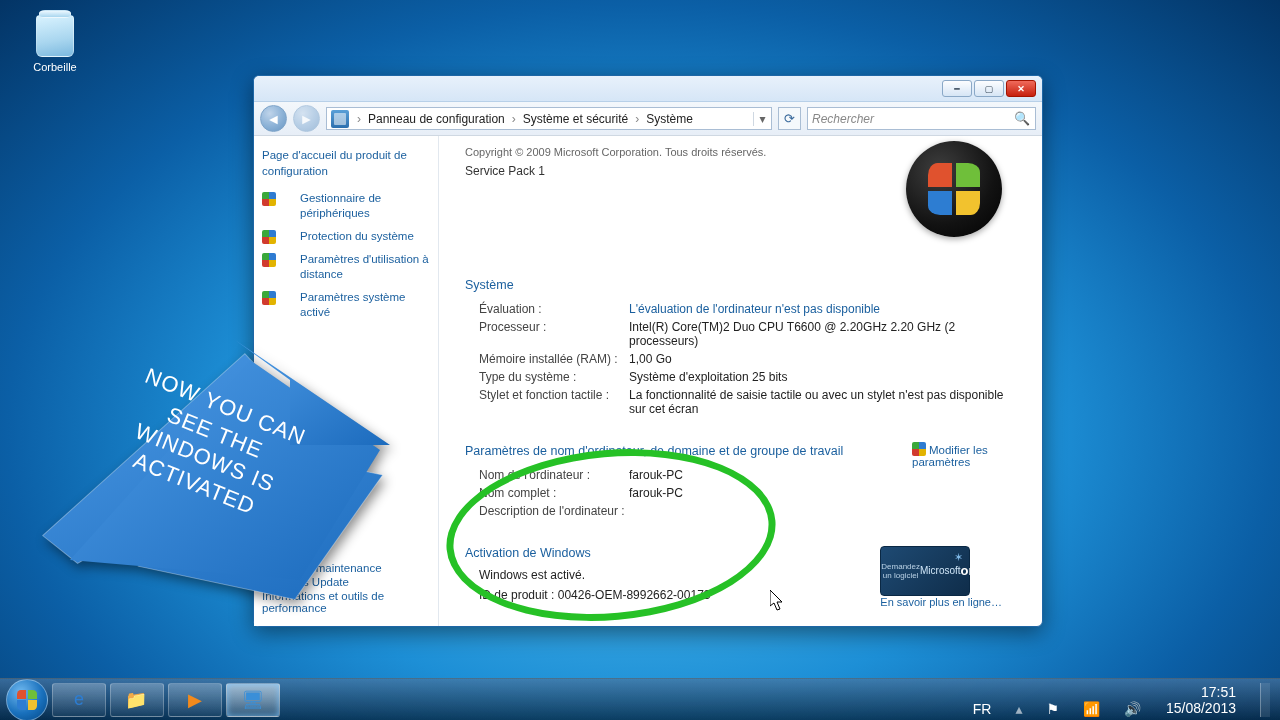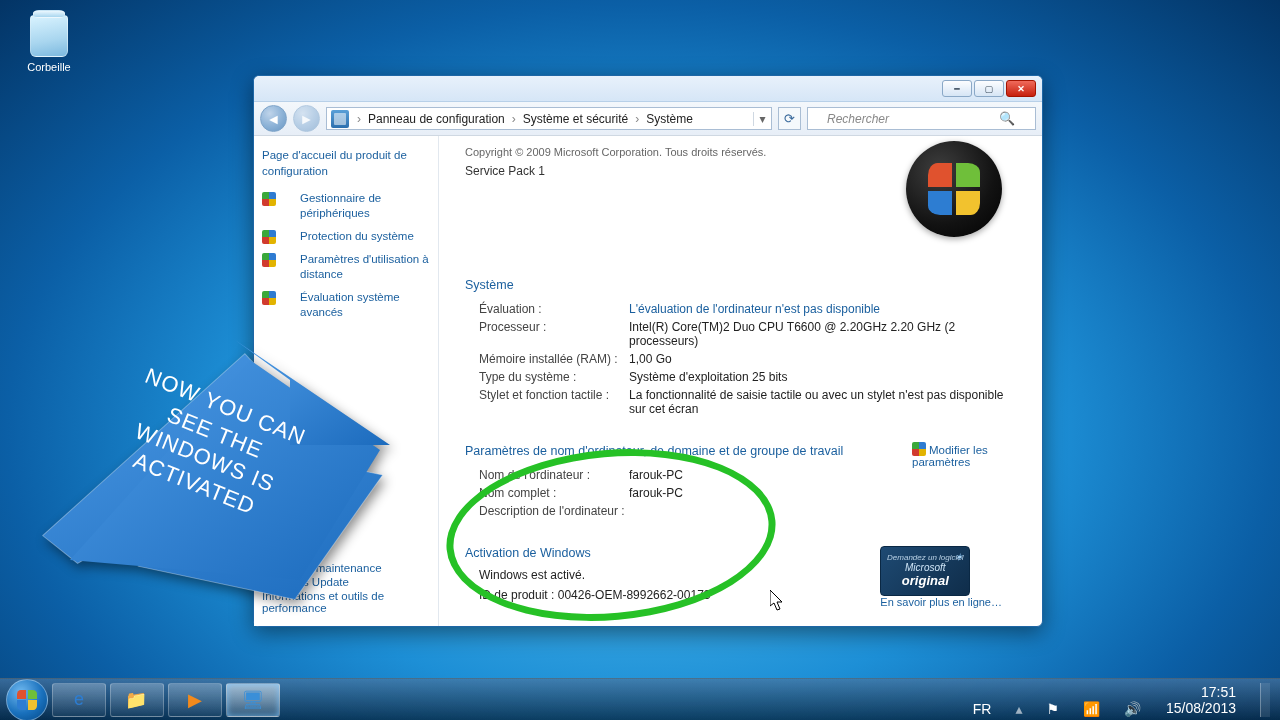--- a/index.html
+++ b/index.html
@@ -3,21 +3,21 @@
 <meta charset="utf-8">
 <style>
   * { box-sizing: border-box; margin: 0; padding: 0; font-family: "Segoe UI", Tahoma, sans-serif; }
   body {
     width: 1280px; height: 720px; overflow: hidden;
     background: radial-gradient(ellipse at 50% 60%, #5dc8f3 0%, #1d8fd6 45%, #0b5fa6 70%, #033465 100%);
     position: relative;
   }
 
   
-  .desktop-icon { position: absolute; top: 15px; left: 14px; width: 70px; text-align: center; color: #fff; font-size: 11px; }
+  .desktop-icon { position: absolute; top: 15px; left: 20px; width: 70px; text-align: center; color: #fff; font-size: 11px; }
   .desktop-icon .bin {
     width: 38px; height: 42px; margin: 0 auto 4px; position: relative;
     background: linear-gradient(170deg,#d9f3ff 0%,#a9d6ef 60%,#7cb9df 100%);
     border:1px solid #fff5; border-radius: 4px 4px 6px 6px;
   }
   .desktop-icon .bin:before {
     content:''; position:absolute; top:-6px; left:2px; right:2px; height:6px;
     background:linear-gradient(#eaf7ff,#a9d6ef); border:1px solid #fff5; border-radius:6px/3px;
   }
 
@@ -43,21 +43,21 @@
   .navbtn { width:27px; height:27px; border-radius:50%;
     background: radial-gradient(circle at 35% 30%, #bfd4ea 0%, #8fb4d8 50%, #6795c2 100%);
     border:1px solid #7ea4c9; display:flex; align-items:center; justify-content:center; color:#fff; font-size:14px;}
   .crumbbox { flex:0 0 446px; height:23px; border:1px solid #a9bdd4; background:#fff; display:flex; align-items:center; font-size:12px; color:#333; }
   .crumbbox .ic { width:18px; height:18px; margin:0 4px; background:linear-gradient(#5aa0d8,#2c6fae); border-radius:2px; position:relative;}
   .crumbbox .ic:after{content:'';position:absolute;inset:3px;background:#fff8;border-radius:1px;}
   .crumbbox span.sep { color:#888; padding:0 4px; }
   .crumbbox a { color:#222; text-decoration:none; padding:0 3px; }
   .crumbbox .dd { width:18px; text-align:center; color:#666; border-left:1px solid #cfd8e2; margin-left:auto;}
   .refresh { width:23px; height:23px; border:1px solid #a9bdd4; background:#f5f9fc; display:flex;align-items:center;justify-content:center; color:#3a6a9c; font-size:13px;}
-  .searchbox { flex:1; height:23px; border:1px solid #a9bdd4; background:#fff; display:flex; align-items:center; padding:0 19px;}
+  .searchbox { flex:1; height:23px; border:1px solid #a9bdd4; background:#fff; display:flex; align-items:center; padding:0 4px;}
   .searchbox input { border:0; outline:0; width:100%; font-size:12px; color:#333; background:transparent;}
   .searchbox input::placeholder{color:#888; font-style:italic;}
   .searchbox .mag { color:#6a8bad; font-size:13px; margin-left:4px;}
 
   .body { display:flex; height:calc(100% - 60px);}
   .sidebar { width:185px; background:#fff; border-right:1px solid #e2e8ef; padding:12px 8px; font-size:11.5px;}
   .side-head { color:#1a5f9e; margin-bottom:8px; line-height:1.35;}
   .side-head a{color:#1a5f9e; text-decoration:none;}
   .sidelist { list-style:none; margin-top:6px;}
   .sidelist li { display:flex; gap:24px; padding:4px 0; }
@@ -94,22 +94,22 @@
 
   .modlink { position:absolute; right:40px; top:305px; width:90px; font-size:11.5px; color:#1a5f9e; text-align:left;}
   .modlink .shield{display:inline-block; vertical-align:-2px; margin-right:3px;}
 
   .activation-block{padding-left:14px; margin-top:8px;}
 
   .genuine { position:absolute; right:40px; bottom:18px; text-align:center; font-size:11px;}
   .genuine .badge{
     width:90px; height:50px; border-radius:4px;
     background:linear-gradient(135deg,#1e4a73,#0f2d4a);
-    color:#cfe5f7; display:flex; flex-direction:column; align-items:center; justify-content:center;
-    font-size:10px; line-height:1.15; border:1px solid #0a2844; position:relative;font-style:italic;
+    color:#cfe5f7; display:flex; flex-direction:row; align-items:center; justify-content:flex-start;
+    font-size:10px; line-height:1.15; border:1px solid #0a2844; position:relative;
   }
   .genuine .badge:before{content:'✶'; position:absolute; top:4px; right:6px; color:#7fb9e8; font-size:11px;}
   .genuine a{color:#1a5f9e; text-decoration:none;}
 
   
   .greenring{
     position:absolute; left:446px; top:450px; width:330px; height:170px;
     border:7px solid #26c126; border-radius:50%; transform:rotate(-5deg);
     pointer-events:none; z-index:50;
   }
@@ -209,21 +209,21 @@
         <li>
             <span class="shield"></span>
             <a>Protection du système</a>
           </li>
         <li>
             <span class="shield"></span>
             <a>Paramètres d'utilisation à distance</a>
           </li>
         <li>
             <span class="shield"></span>
-            <a>Évaluation système avancés</a>
+            <a>Paramètres système activé</a>
           </li>
       </ul>
     </div>
 
     <div class="content">
       <div class="winorb">
         <div class="flag">
             <div class="q q1"></div>
             <div class="q q2"></div>
             <div class="q q3"></div>

